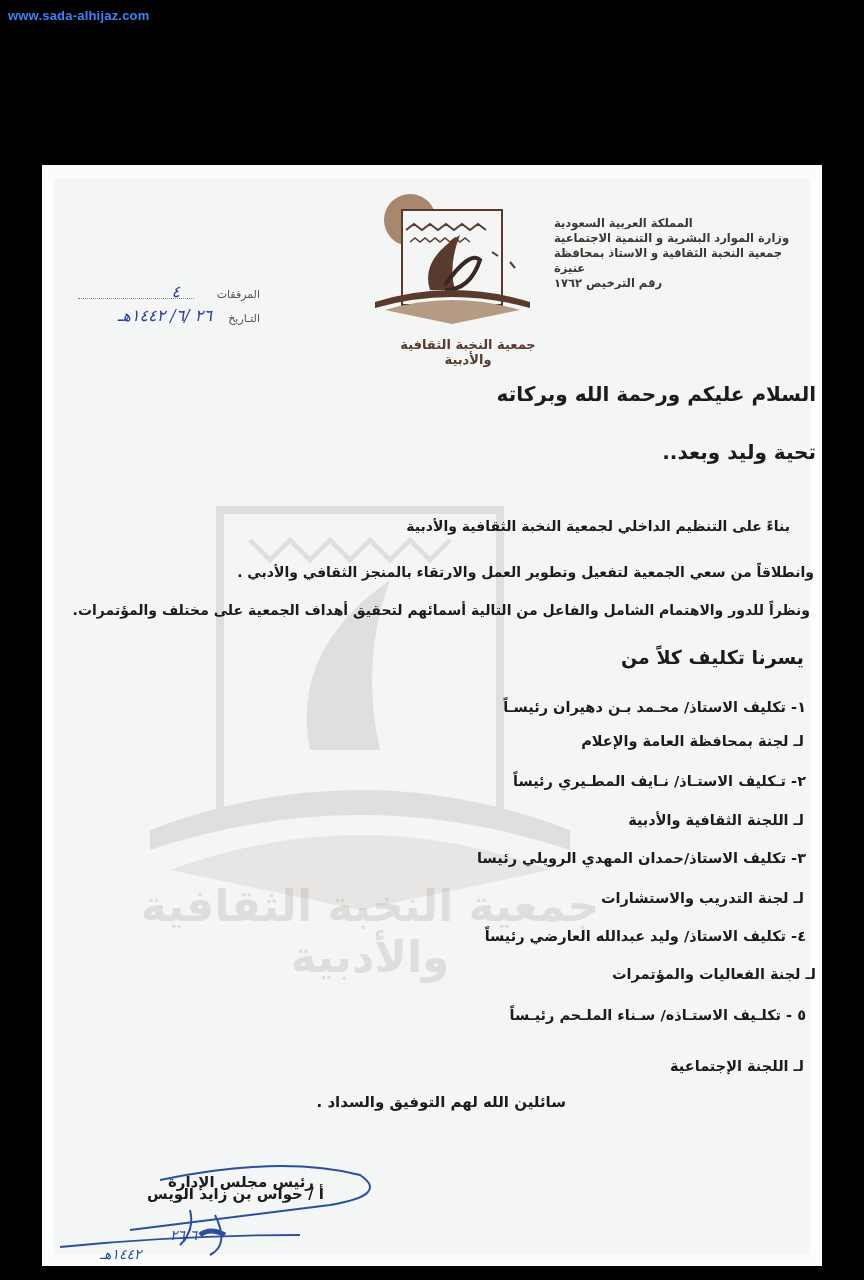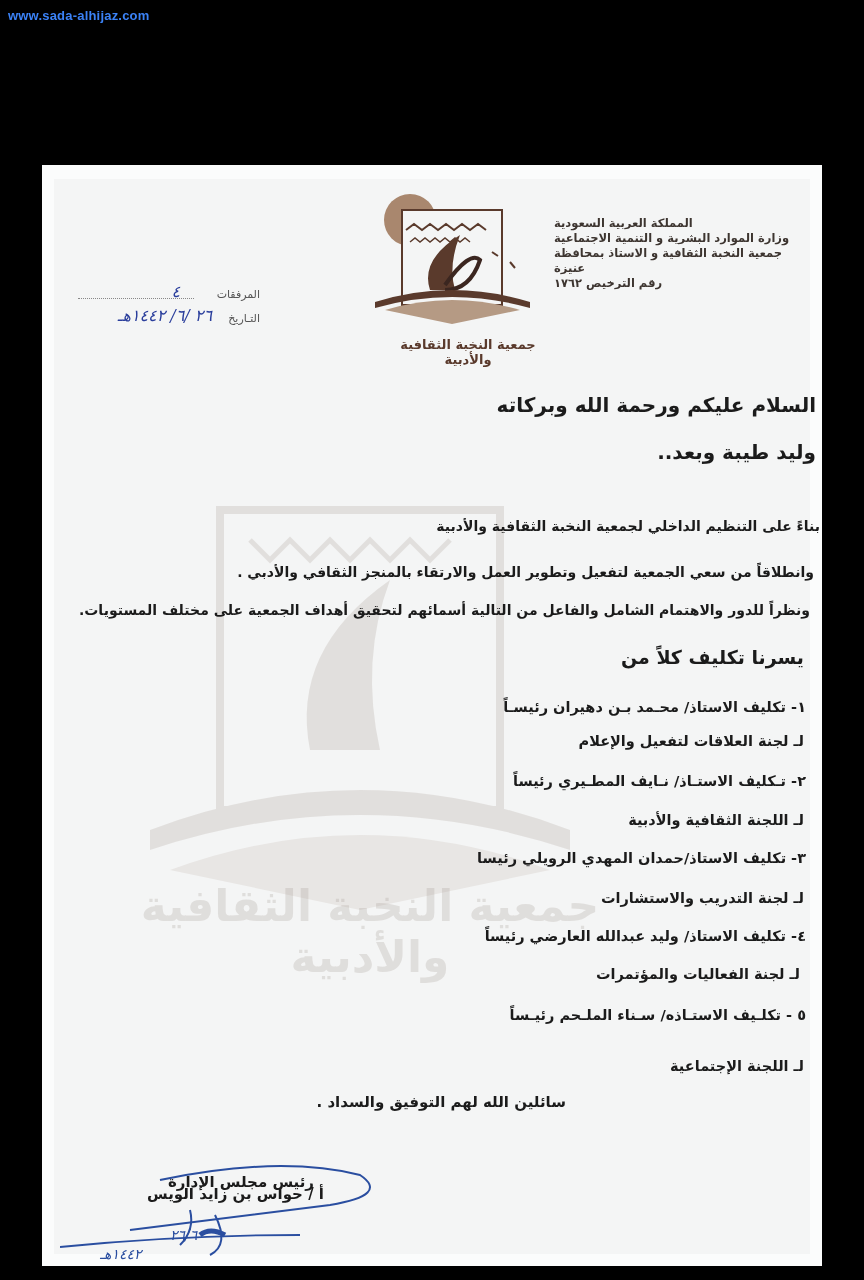--- a/index.html
+++ b/index.html
@@ -69,37 +69,37 @@
     <span class="meta-label">المرفقات</span>
     <span class="dotline"></span>
     <span class="meta-value" style="right:80px;">٤</span>
   </div>
   <div class="meta-row">
     <span class="meta-label">التـاريخ</span>
     <span class="meta-value" style="right:48px;">٢٦ /٦/ ١٤٤٢هـ</span>
   </div>
 </div>
 
-<div class="rtl greeting" style="right:48px; top:382px;margin-top:11px;">السلام عليكم ورحمة الله وبركاته</div>
-<div class="rtl greeting" style="right:48px; top:440px;">وليد طيبة وبعد..</div>
+<div class="rtl greeting" style="right:48px; top:382px;">السلام عليكم ورحمة الله وبركاته</div>
+<div class="rtl greeting" style="right:48px; top:440px;">تحية وليد وبعد..</div>
 
-<div class="rtl para" style="right:44px; top:518px;">بناءً على التنظيم الداخلي لجمعية النخبة الثقافية والأدبية</div>
+<div class="rtl para" style="right:74px; top:518px;">بناءً على التنظيم الداخلي لجمعية النخبة الثقافية والأدبية</div>
 <div class="rtl para" style="right:50px; top:564px;">وانطلاقاً من سعي الجمعية لتفعيل وتطوير العمل والارتقاء بالمنجز الثقافي والأدبي .</div>
-<div class="rtl para" style="right:54px; top:602px;">ونظراً للدور والاهتمام الشامل والفاعل من التالية أسمائهم لتحقيق أهداف الجمعية على مختلف المستويات.</div>
+<div class="rtl para" style="right:54px; top:602px;">ونظراً للدور والاهتمام الشامل والفاعل من التالية أسمائهم لتحقيق أهداف الجمعية على مختلف والمؤتمرات.</div>
 
 <div class="rtl heading" style="right:60px; top:646px;">يسرنا تكليف كلاً من</div>
 
 <div class="rtl item" style="right:58px; top:690px;margin-top:9px;">١- تكليف الاستاذ/ محـمد بـن دهيران رئيسـاً</div>
-<div class="rtl item" style="right:60px; top:733px;">لـ لجنة العلاقات لتفعيل والإعلام</div>
+<div class="rtl item" style="right:60px; top:733px;">لـ لجنة بمحافظة العامة والإعلام</div>
 <div class="rtl item" style="right:58px; top:773px;">٢- تـكليف الاستـاذ/ نـايف المطـيري رئيساً</div>
 <div class="rtl item" style="right:60px; top:812px;">لـ اللجنة الثقافية والأدبية</div>
 <div class="rtl item" style="right:58px; top:850px;">٣-  تكليف الاستاذ/حمدان المهدي الرويلي رئيسا</div>
 <div class="rtl item" style="right:60px; top:890px;">لـ لجنة التدريب والاستشارات</div>
 <div class="rtl item" style="right:58px; top:928px;">٤- تكليف الاستاذ/ وليد عبدالله العارضي رئيساً</div>
-<div class="rtl item" style="right:64px; top:966px;">لـ لجنة الفعاليات والمؤتمرات</div>
+<div class="rtl item" style="right:48px; top:966px;">لـ لجنة الفعاليات والمؤتمرات</div>
 <div class="rtl item" style="right:58px; top:1007px;">٥ - تكلـيف الاستـاذه/ سـناء الملـحم رئيـساً</div>
 <div class="rtl item" style="right:60px; top:1046px;margin-top:12px;">لـ اللجنة الإجتماعية</div>
 
 <div class="rtl closing" style="right:298px; top:1093px;">سائلين الله لهم التوفيق والسداد .</div>
 
 <div class="rtl sig-title" style="right:550px; top:1173px;">رئيس مجلس الإدارة</div>
 <div class="rtl sig-title" style="right:540px; top:1185px;">أ / حواس بن زايد الويس</div>
 
 <svg class="signature" viewBox="0 0 320 130">
   <path d="M100 45 Q220 20 300 40 Q330 60 270 70 Q150 85 70 95" fill="none" stroke="#2a4ea0" stroke-width="2"></path>

